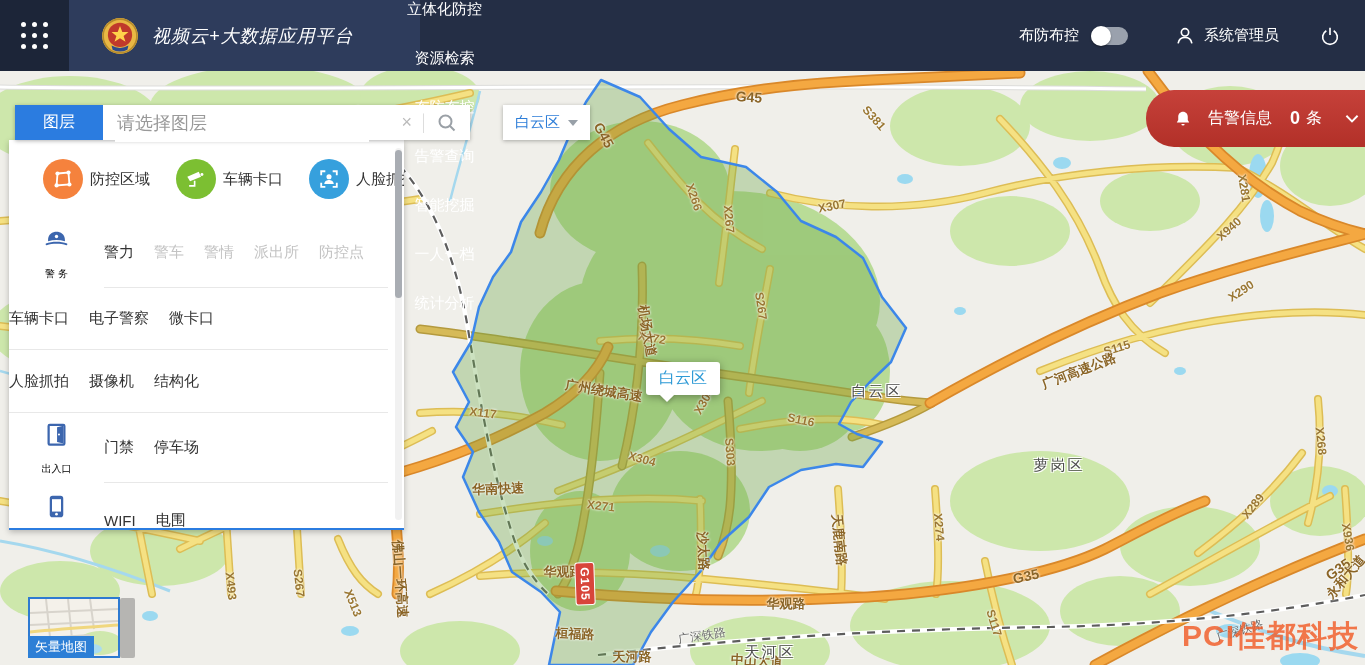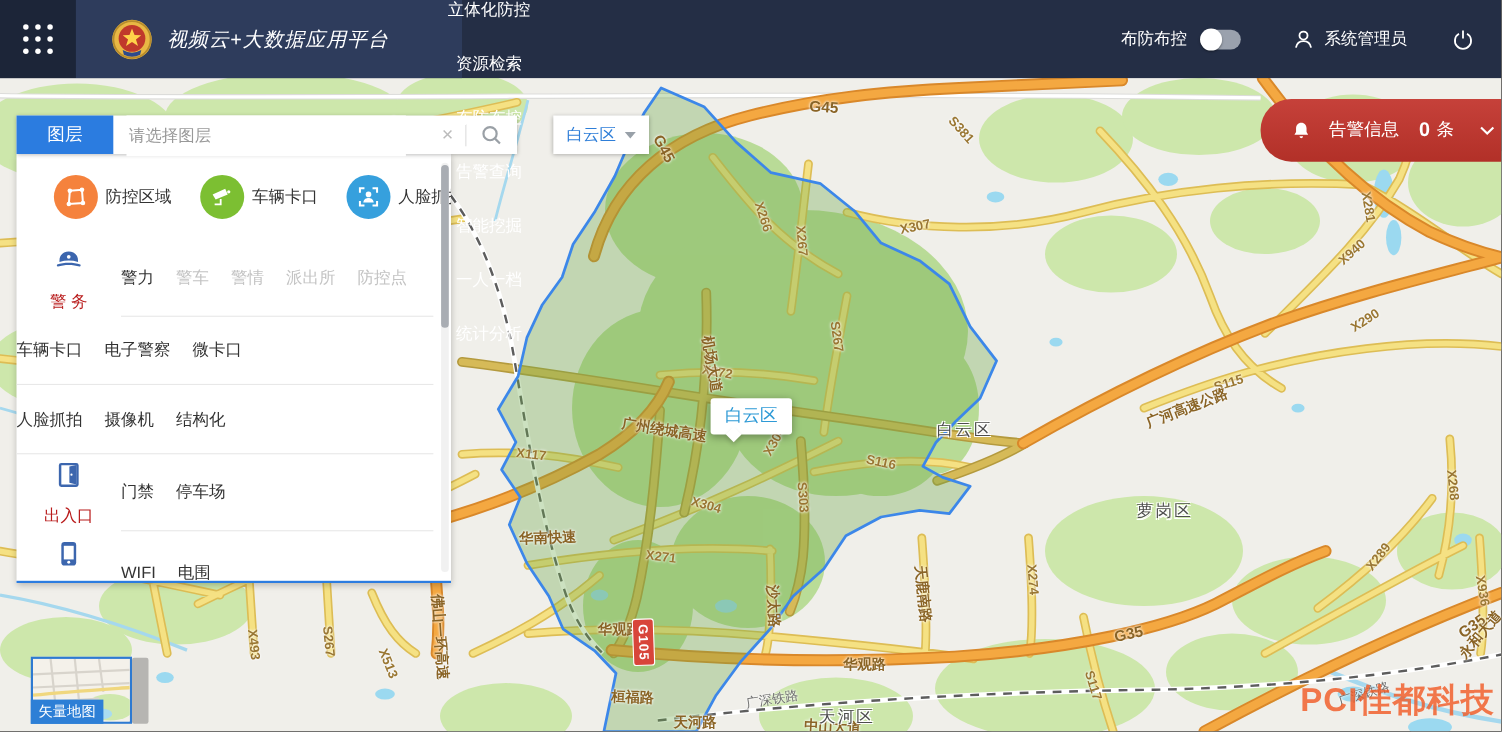--- a/index.html
+++ b/index.html
@@ -47,44 +47,44 @@
     background:#fff;box-shadow:0 1px 2px rgba(0,0,0,.4);}
   #user{display:flex;align-items:center;margin-left:46px;cursor:pointer;}
   #user span{color:#fff;font-size:15px;margin-left:8px;}
   #power{margin-left:40px;cursor:pointer;display:flex;align-items:center;}
   
   #search-bar{position:absolute;left:15px;top:105px;width:455px;height:35px;background:#fff;
     box-shadow:0 1px 4px rgba(0,0,0,.3);z-index:30;}
   #layer-tab{position:absolute;left:0;top:0;width:88px;height:35px;background:#2b7ce0;color:#fff;
     font-size:16px;display:flex;align-items:center;justify-content:center;cursor:pointer;}
   #search-input{position:absolute;left:100px;top:0;width:250px;height:35px;border:0;outline:0;
-    font-size:15px;color:#666;font-family:inherit;}
+    font-size:18px;color:#666;font-family:inherit;}
   #search-input::placeholder{color:#999;}
   #clear-x{position:absolute;right:58px;top:7px;font-size:18px;color:#bbb;cursor:pointer;line-height:20px;}
   #search-divider{position:absolute;right:46px;top:8px;width:1px;height:20px;background:#ddd;}
   #magnifier{position:absolute;right:12px;top:7px;cursor:pointer;}
   #region-dropdown{position:absolute;left:503px;top:105px;width:87px;height:35px;background:#fff;
     box-shadow:0 1px 4px rgba(0,0,0,.3);display:flex;align-items:center;justify-content:center;
     z-index:30;cursor:pointer;}
   #region-dropdown span{color:#2e7ed8;font-size:15px;}
   #region-caret{margin-left:8px;width:0;height:0;border-left:5px solid transparent;
     border-right:5px solid transparent;border-top:6px solid #98a0a8;}
-  #layer-panel{position:absolute;left:15px;top:140px;width:395px;height:388px;background:#fff;
+  #layer-panel{position:absolute;left:9px;top:140px;width:395px;height:388px;background:#fff;
     box-shadow:0 2px 6px rgba(0,0,0,.25);border-bottom:2px solid #2b7ce0;overflow:hidden;z-index:29;}
   #quick-row{height:78px;display:flex;align-items:center;padding-left:34px;gap:26px;}
   .quick-layer{display:flex;align-items:center;cursor:pointer;}
   .quick-circle{width:40px;height:40px;border-radius:50%;display:flex;align-items:center;
     justify-content:center;}
   .quick-circle svg{width:22px;height:22px;}
   .quick-label{margin-left:7px;font-size:15px;color:#333;white-space:nowrap;}
   .group-row{display:flex;}
   .group-iconcol{width:95px;display:flex;flex-direction:column;align-items:center;
     justify-content:center;color:#3c66ae;cursor:pointer;}
   .group-iconcol svg{width:27px;height:27px;}
-  .group-cat{font-size:15px;color:#b91c1c;margin-top:10px;white-space:nowrap;}
+  .group-cat{font-size:10px;color:#000000;margin-top:10px;white-space:nowrap;}
   .group-items{flex:1;display:flex;align-items:center;gap:20px;border-bottom:1px solid #e8e8e8;
     margin-right:16px;}
   .layer-item{font-size:15px;white-space:nowrap;cursor:pointer;}
   .layer-item.on{color:#333;}
   .layer-item.off{color:#c3c3c3;}
   #panel-scroll{position:absolute;right:2px;top:8px;width:7px;height:372px;background:#f1f1f1;
     border-radius:4px;}
   #panel-thumb{position:absolute;left:0;top:2px;width:7px;height:148px;background:#a9adb3;
     border-radius:4px;cursor:grab;}
   

